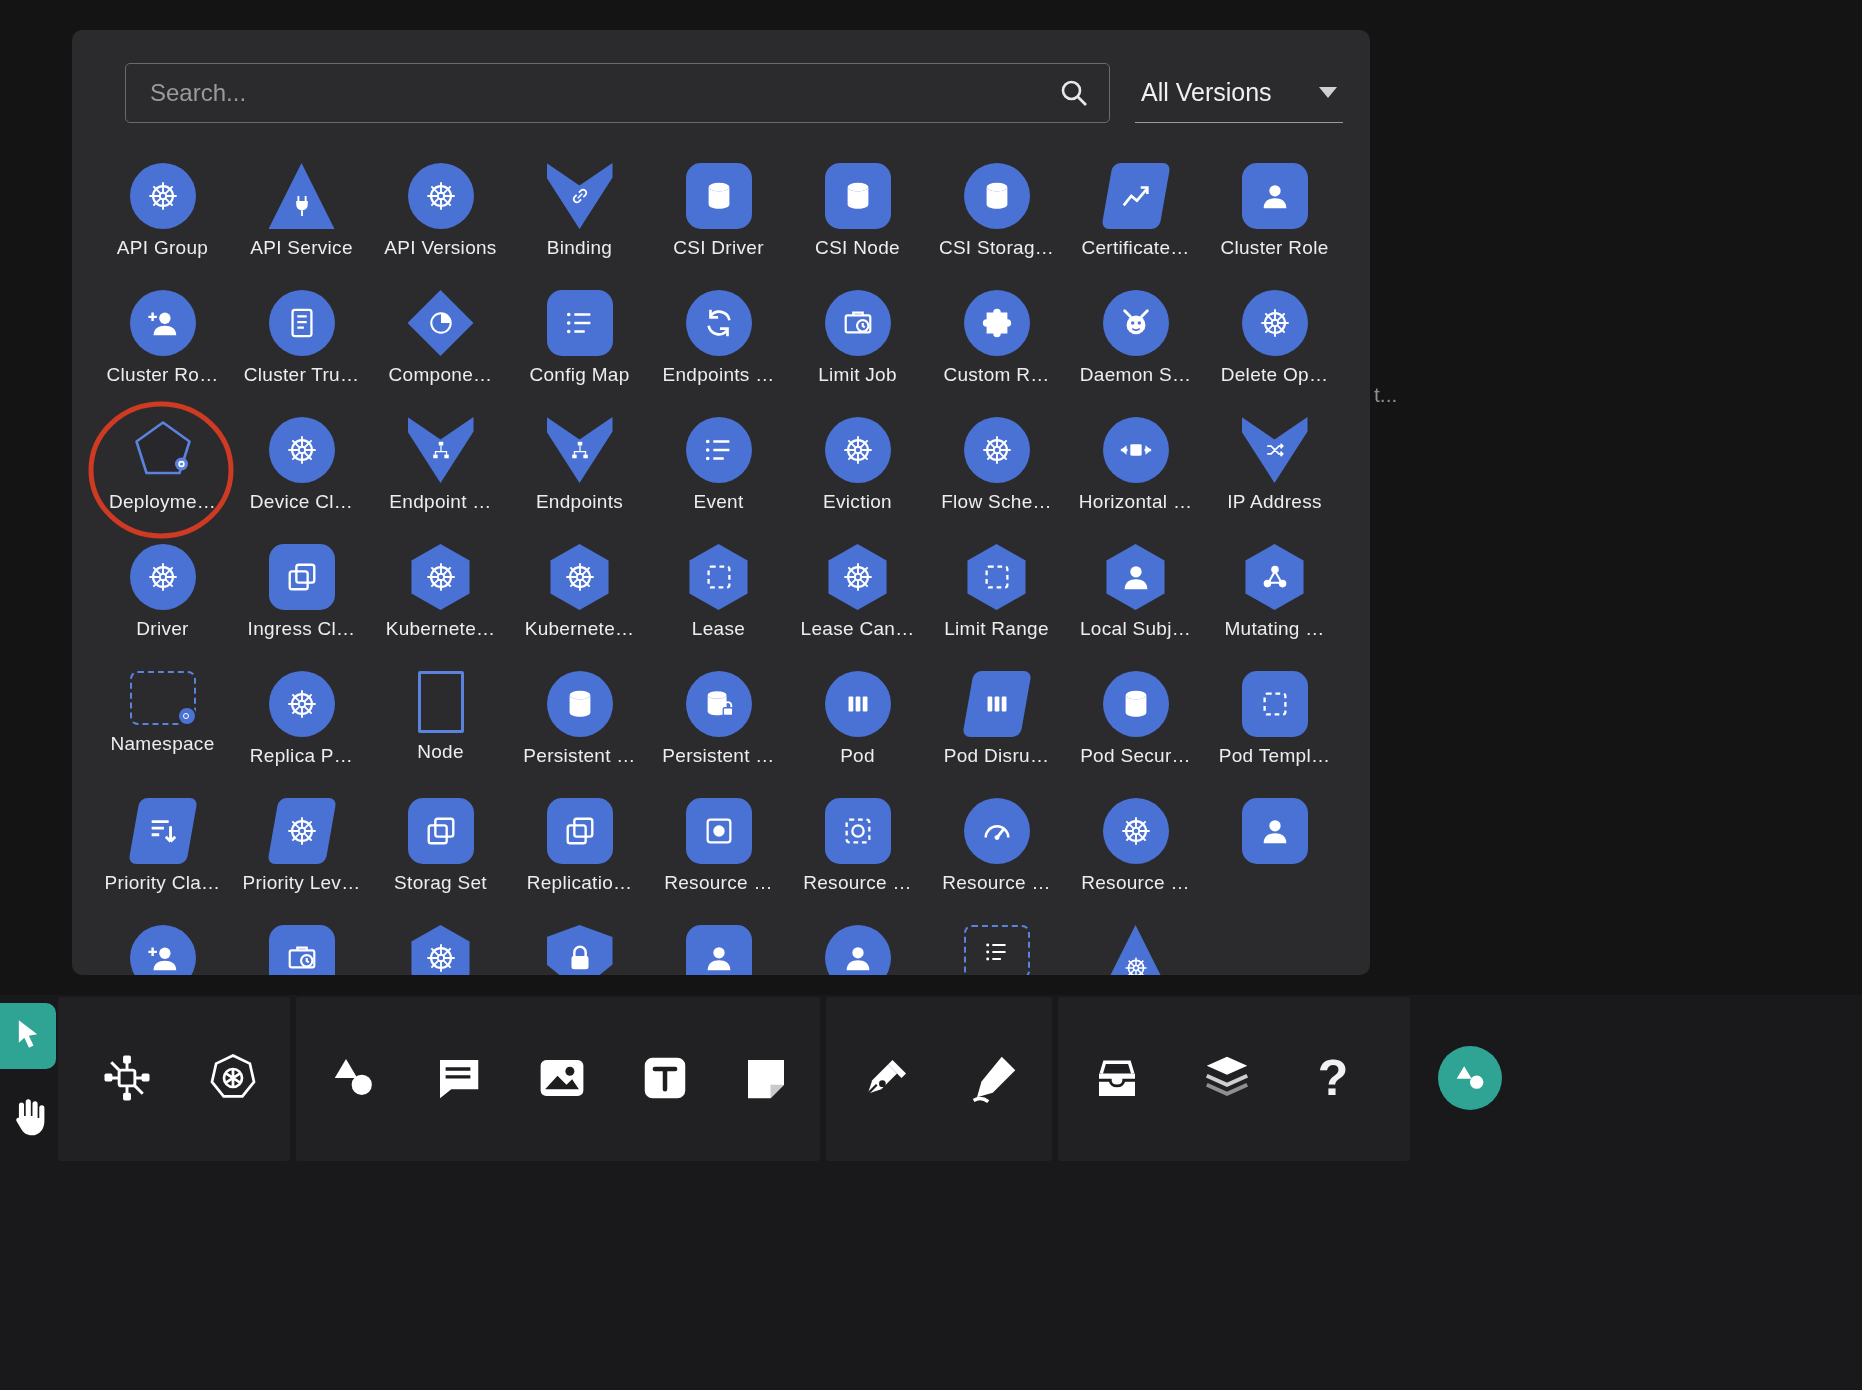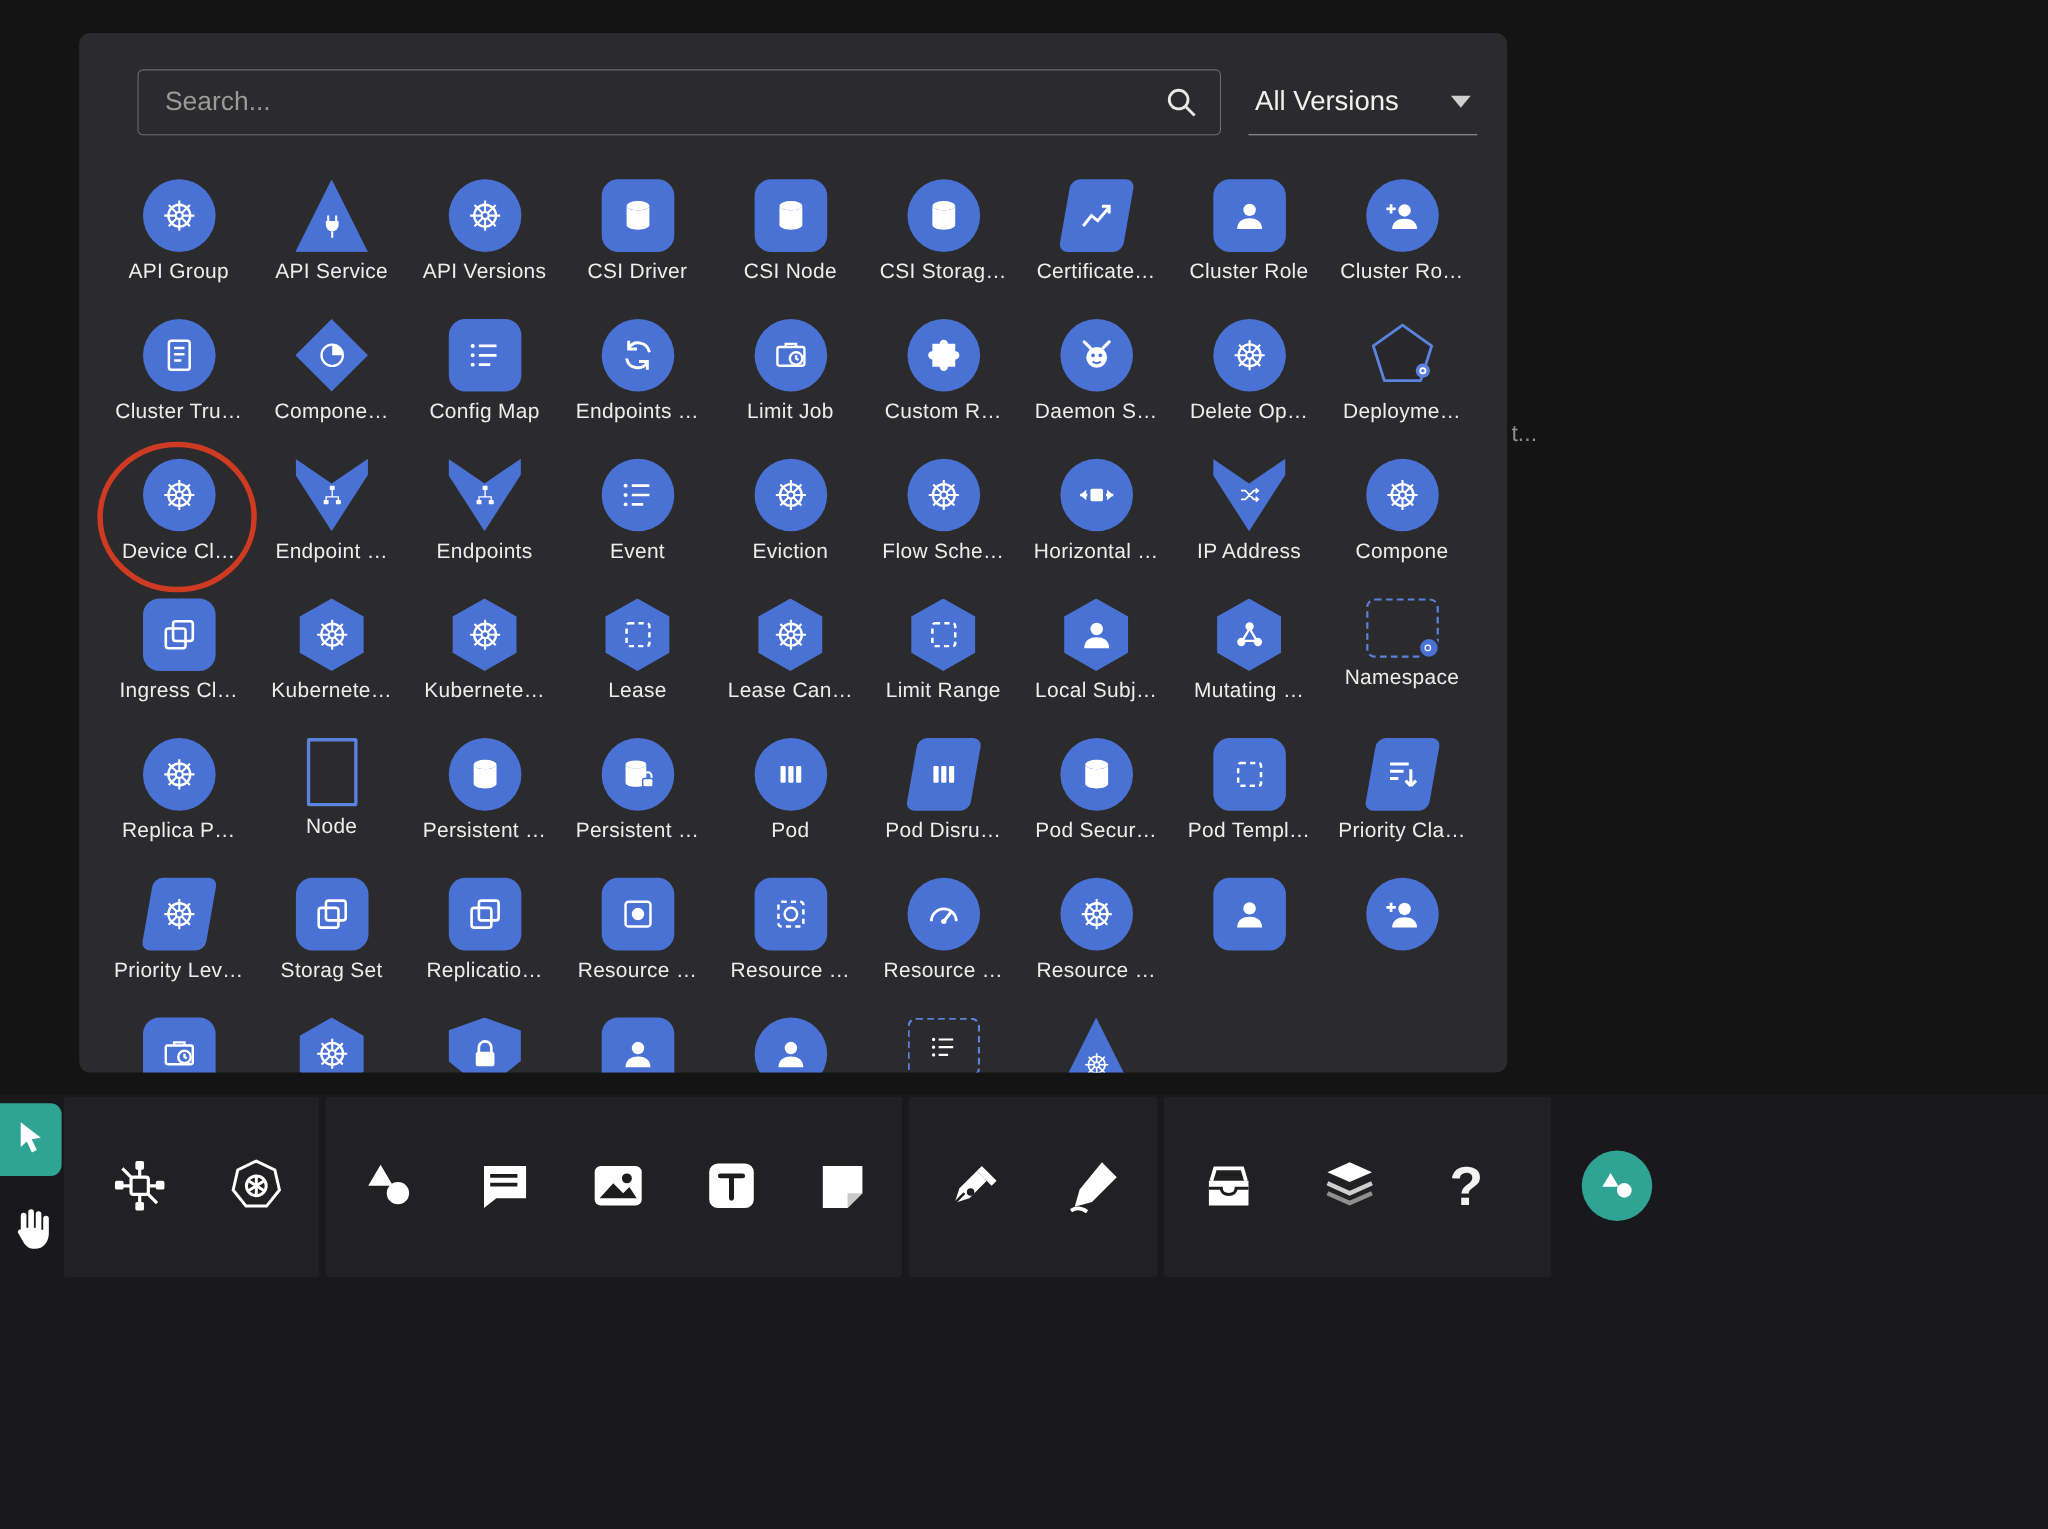--- a/index.html
+++ b/index.html
@@ -126,20 +126,29 @@
         <div class="shape s-circle">
           <svg viewBox="0 0 36 36">
             <circle cx="18" cy="18" r="10.5" fill="none" stroke="#fff" stroke-width="2.3"></circle>
             <path d="M18 3.5v29M3.5 18h29M7.8 7.8l20.4 20.4M28.2 7.8L7.8 28.2" stroke="#fff" stroke-width="2"></path>
             <circle cx="18" cy="18" r="3.4" fill="#4a72d4" stroke="#fff" stroke-width="2"></circle>
           </svg>
         </div>
         <div class="label">API Versions</div>
       </div>
       <div class="cell">
+        <div class="shape s-kite">
+          <svg viewBox="0 0 36 36" fill="none" stroke="#fff" stroke-width="3">
+            <path d="M14 22l8-8"></path>
+            <path d="M12 16l-4 4a5.7 5.7 0 0 0 8 8l4-4M24 20l4-4a5.7 5.7 0 0 0-8-8l-4 4"></path>
+          </svg>
+        </div>
+        <div class="label">Binding</div>
+      </div>
+      <div class="cell">
         <div class="shape s-rsq">
           <svg viewBox="0 0 36 36" fill="#fff">
             <ellipse cx="18" cy="8.5" rx="11" ry="4.5"></ellipse>
             <path d="M7 8.5V27c0 2.5 4.9 4.5 11 4.5s11-2 11-4.5V8.5c0 2.5-4.9 4.5-11 4.5S7 11 7 8.5z"></path>
           </svg>
         </div>
         <div class="label">CSI Driver</div>
       </div>
       <div class="cell">
         <div class="shape s-rsq">
@@ -356,21 +365,21 @@
         <div class="label">IP Address</div>
       </div>
       <div class="cell">
         <div class="shape s-circle">
           <svg viewBox="0 0 36 36">
             <circle cx="18" cy="18" r="10.5" fill="none" stroke="#fff" stroke-width="2.3"></circle>
             <path d="M18 3.5v29M3.5 18h29M7.8 7.8l20.4 20.4M28.2 7.8L7.8 28.2" stroke="#fff" stroke-width="2"></path>
             <circle cx="18" cy="18" r="3.4" fill="#4a72d4" stroke="#fff" stroke-width="2"></circle>
           </svg>
         </div>
-        <div class="label">Compone</div>
+        <div class="label">Driver</div>
       </div>
       <div class="cell">
         <div class="shape s-rsq">
           <svg viewBox="0 0 36 36" fill="none" stroke="#fff" stroke-width="2.5">
             <rect x="12" y="5" width="19" height="19" rx="2.5"></rect>
             <rect x="5" y="12" width="19" height="19" rx="2.5"></rect>
           </svg>
         </div>
         <div class="label">Ingress Cl…</div>
       </div>

